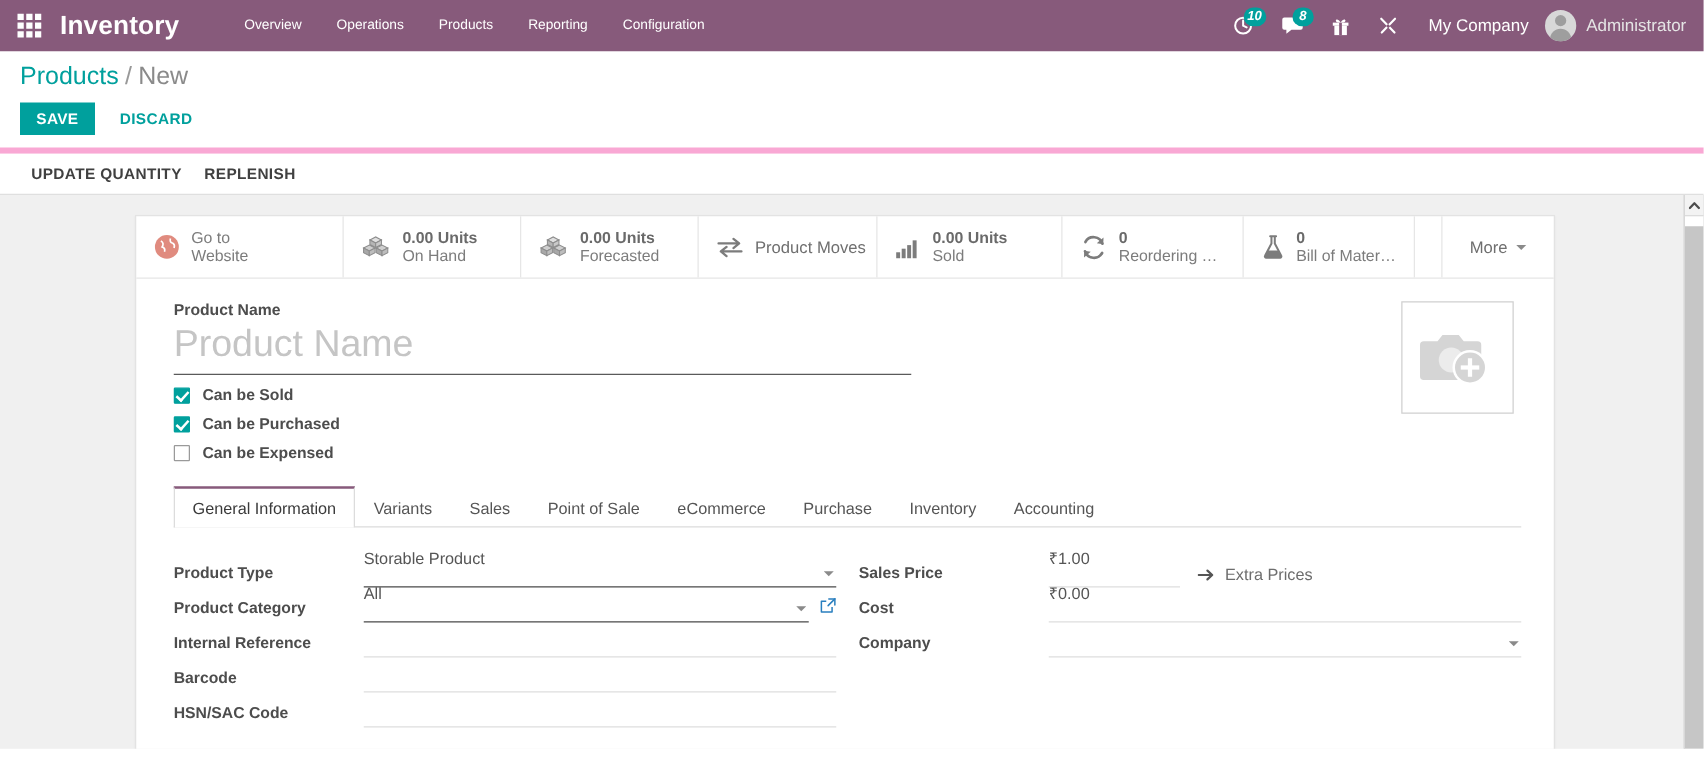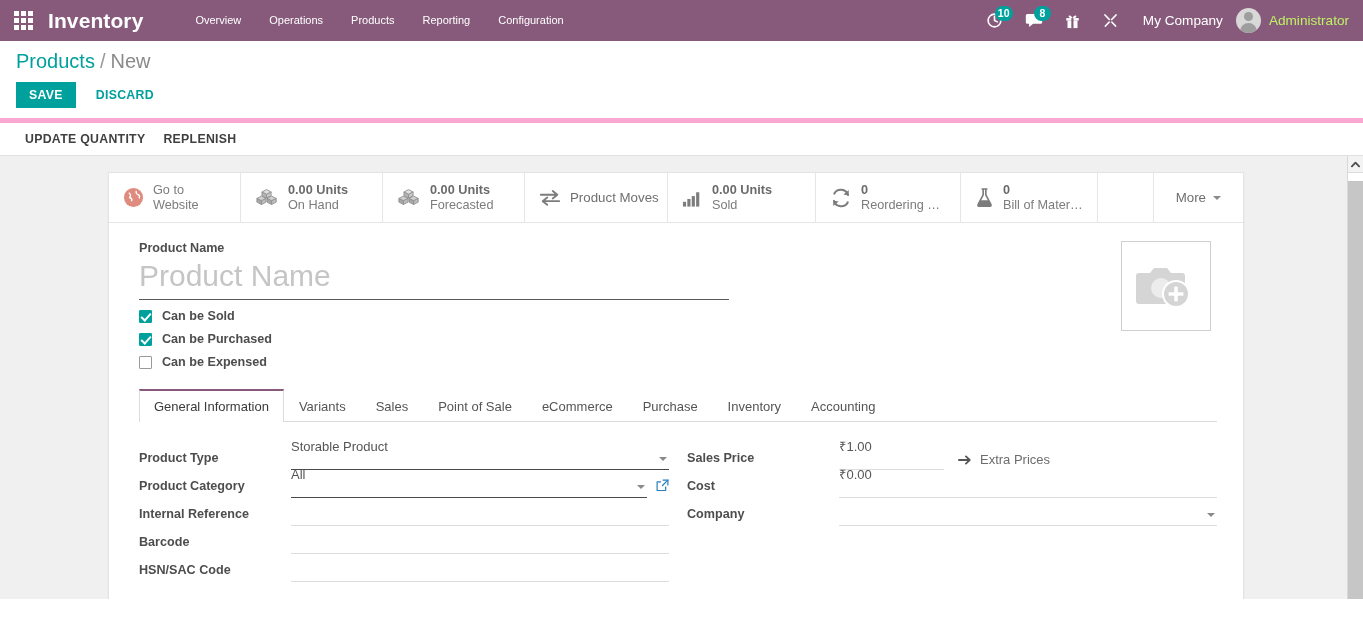--- a/index.html
+++ b/index.html
@@ -70,20 +70,21 @@
     background: #00A09D;
     color: #fff;
     font-size: 10.5px;
     font-weight: bold;
     line-height: 14px;
     min-width: 17px;
     height: 15px;
     border-radius: 8px;
     text-align: center;
     padding: 0 3px;
+    font-style: italic;
   }
   .svgw { display: block; }
   .mycompany {
     font-size: 13.6px; color: #ffffff;
     padding: 0 13px; cursor: pointer; white-space: nowrap;
   }
   .userbox { display: flex; align-items: center; cursor: pointer; padding-right: 4px;}
   .avatar {
     width: 25px; height: 25px; border-radius: 50%;
     background: #d8d8d8;
@@ -95,21 +96,21 @@
   .avatar::before {
     content: ""; position: absolute;
     width: 9px; height: 9px; border-radius: 50%;
     background: #9e9e9e; left: 8px; top: 4px;
   }
   .avatar::after {
     content: ""; position: absolute;
     width: 17px; height: 11px; border-radius: 9px 9px 0 0;
     background: #9e9e9e; left: 4px; top: 15px;
   }
-  .username { font-size: 13.6px; color: #bef264; white-space: nowrap; }
+  .username { font-size: 13.6px; color: #e5e5e5; white-space: nowrap; }
 
   
   .controlpanel {
     background: #ffffff;
     border-bottom: 5px solid #f9a8d4;
     padding: 9px 16px 0 16px;
   }
   .breadcrumb {
     font-size: 20px;
     padding-bottom: 2px;
@@ -480,21 +481,21 @@
   <div class="actionbtn">UPDATE QUANTITY</div>
   <div class="actionbtn">REPLENISH</div>
 </div>
 
 <div class="content">
   <div class="sheetwrap">
   <div class="sheet">
 
     <div class="statbar">
 
-      <div class="statbtn" style="width:132px">
+      <div class="statbtn" style="width:166px">
         <span class="staticon">
           <svg width="21" height="21" viewBox="0 0 22 22">
             <circle cx="11" cy="11" r="10" fill="#e08b7f"></circle>
             <path d="M6 6 q3 2 1 5 q3 1 2 4 M14 4 q-1 3 2 4 q2 1 1 4" stroke="#ffffff" stroke-width="1.4" fill="none"></path>
           </svg>
         </span>
         <span class="stattext">
           <div class="l">Go to</div>
           <div class="l">Website</div>
         </span>

